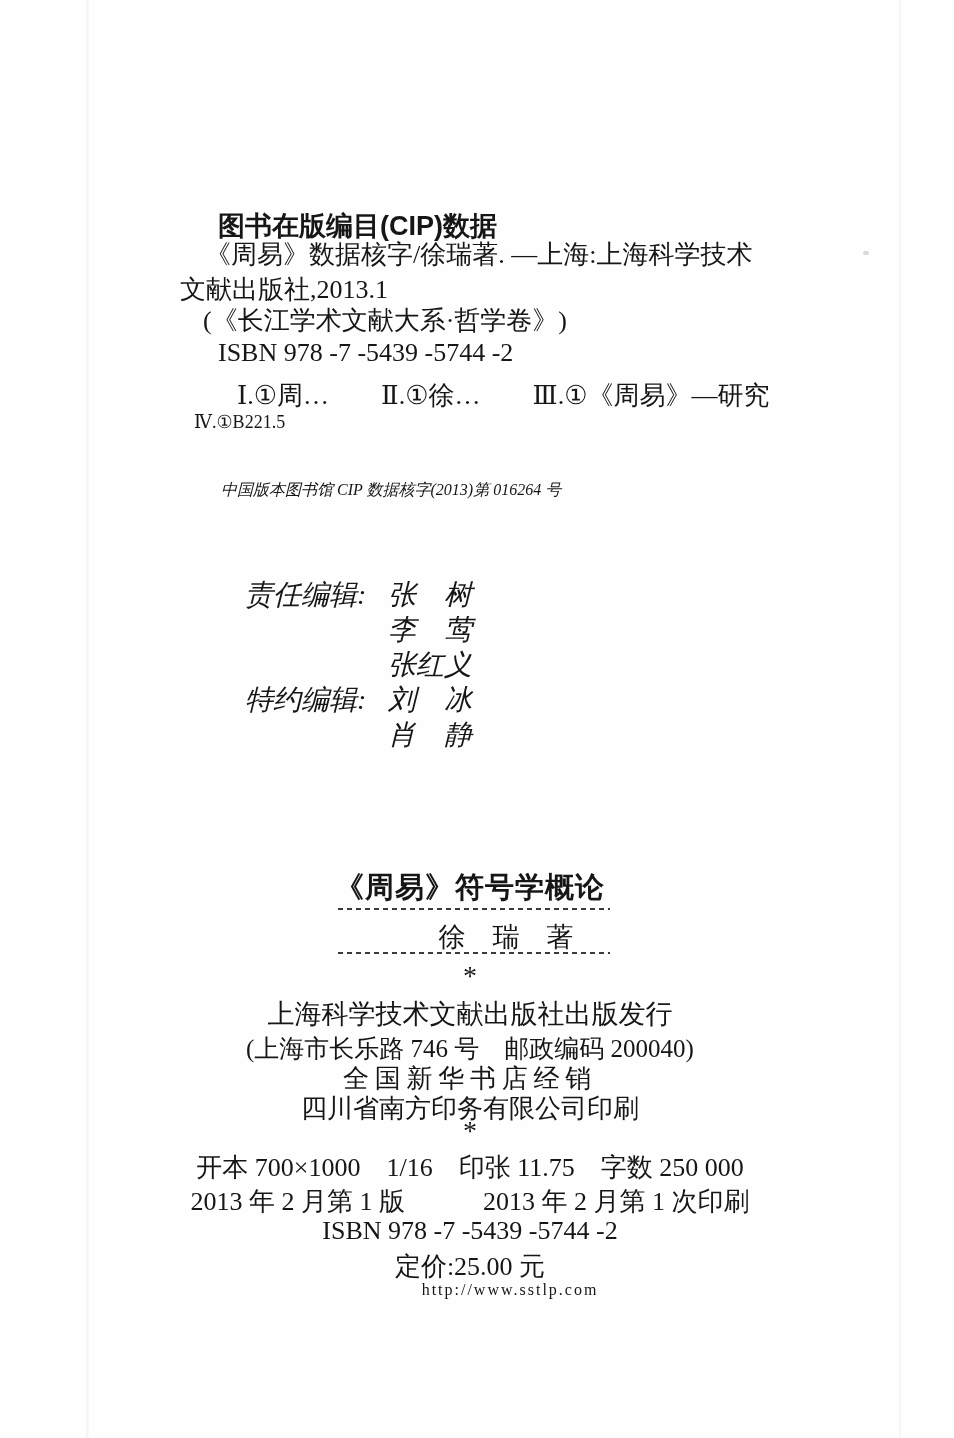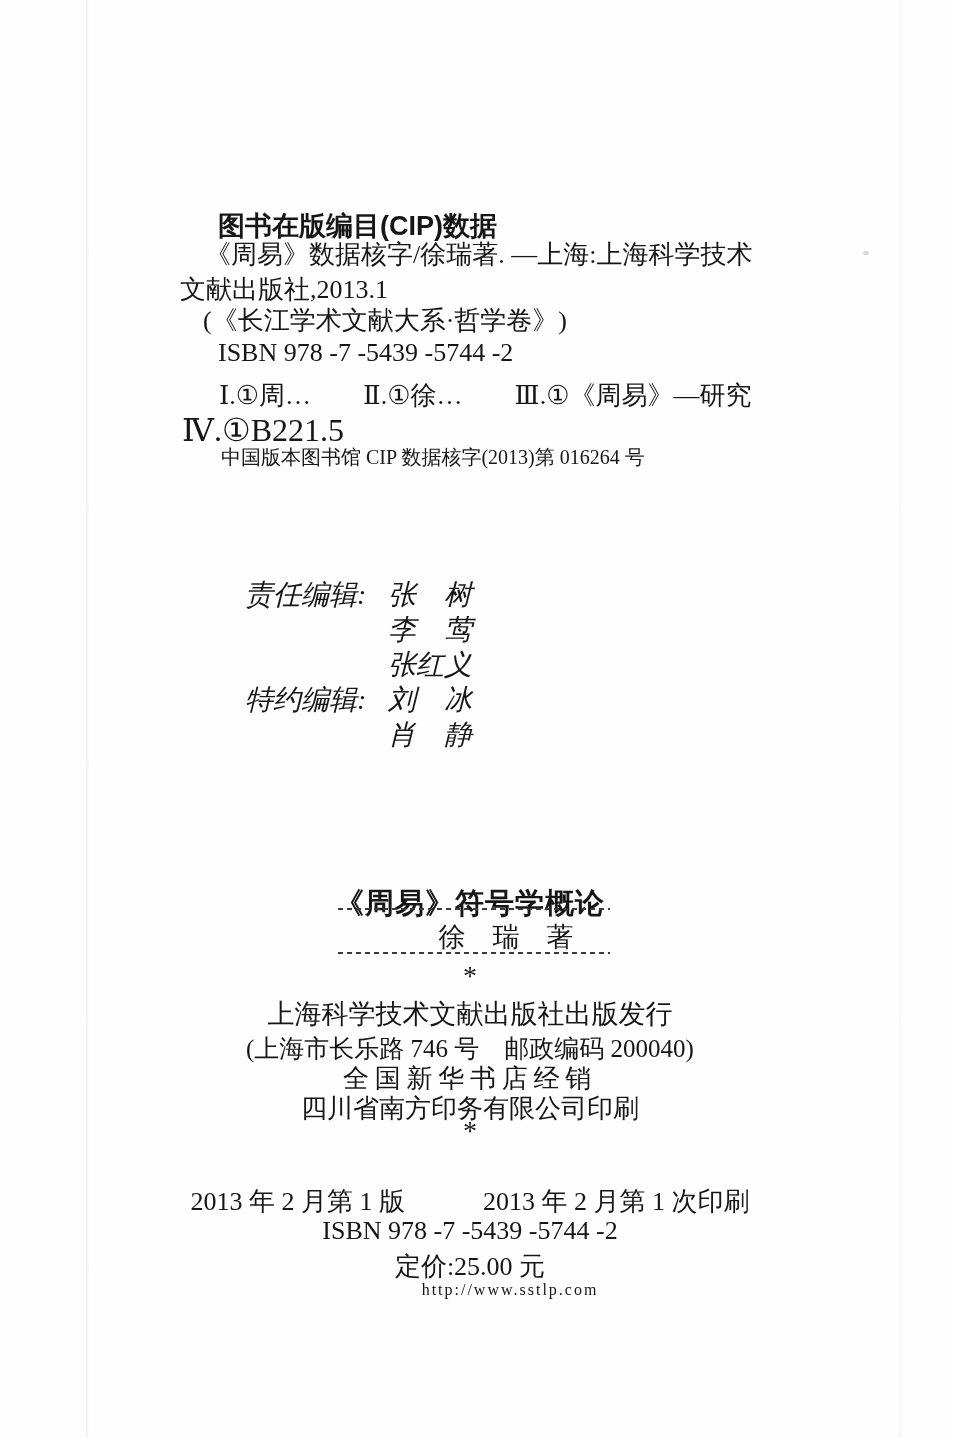--- a/index.html
+++ b/index.html
@@ -31,39 +31,39 @@
   
   .cip-header {
     top: 181px; left: 218px;
     font-family: "Liberation Sans", "DejaVu Sans", sans-serif;
     font-weight: bold; font-size: 27px; margin-top: 27px;
   }
   .cip-l1 { top: 237px; left: 205px; font-size: 26px; }
   .cip-l2 { top: 272px; left: 180px; font-size: 26px; }
   .cip-l3 { top: 303px; left: 203px; font-size: 26px; }
   .cip-l4 { top: 338px; left: 218px; font-size: 26px; }
-  .class1 { top: 378px; left: 219px; font-size: 26px; }
-  .class2 { top: 411px; left: 182px; font-size: 32px; }
-  .record { top: 444px; left: 221px; font-size: 20px; }
+  .class1 { top: 378px; left: 237px; font-size: 26px; }
+  .class2 { top: 411px; left: 194px; font-size: 18px; }
+  .record { top: 480px; left: 221px; font-size: 16px; font-style: italic; }
 
   
   .editors {
     position: absolute; top: 577px; left: 245px;
     font-style: italic; font-size: 28px; line-height: 35px;
   }
   .ed-row { display: flex; white-space: pre; gap: 25px; }
   .ed-label { display: inline-block; width: 118px; }
   .ed-name { display: inline-block; }
 
   
   .center-line { left: 0; width: 940px; text-align: center; }
   .c-title {
     top: 868px;
     font-family: "Liberation Sans", "DejaVu Sans", sans-serif;
-    font-weight: bold; font-size: 29px; letter-spacing: 1px; margin-top: 16px;
+    font-weight: bold; font-size: 29px; letter-spacing: 1px;
   }
   .dash-line {
     position: absolute; left: 338px; width: 272px; height: 2px;
     background: repeating-linear-gradient(to right, #3a3a3a 0 5px, transparent 5px 9px);
   }
   .dash-1 { top: 908px; }
   .dash-2 { top: 952px; }
   .c-author { top: 919px; font-size: 27px; padding-left: 36px; }
   .c-star1  { top: 960px; font-size: 28px; }
   .c-pub    { top: 996px; font-size: 27px; }
@@ -123,18 +123,19 @@
   <div class="abs center-line c-author">徐　瑞　著</div>
   <div class="dash-line dash-2"></div>
   <div class="abs center-line c-star1">*</div>
 
   <div class="abs center-line c-pub">上海科学技术文献出版社出版发行</div>
   <div class="abs center-line c-addr">(上海市长乐路 746 号　邮政编码 200040)</div>
   <div class="abs center-line c-printer">四川省南方印务有限公司印刷</div>
   <div class="abs center-line c-dist">全国新华书店经销</div>
   <div class="abs center-line c-star2">*</div>
 
+  <div class="abs center-line c-format">开本 700×1000　1/16　印张 11.75　字数 250 000</div>
   <div class="abs center-line c-edition">2013 年 2 月第 1 版　　　2013 年 2 月第 1 次印刷</div>
   <div class="abs center-line c-isbn">ISBN 978 -7 -5439 -5744 -2</div>
   <div class="abs center-line c-price">定价:25.00 元</div>
   <div class="abs center-line c-url">http://www.sstlp.com</div>
 
 </div>
 
 </body></html>

